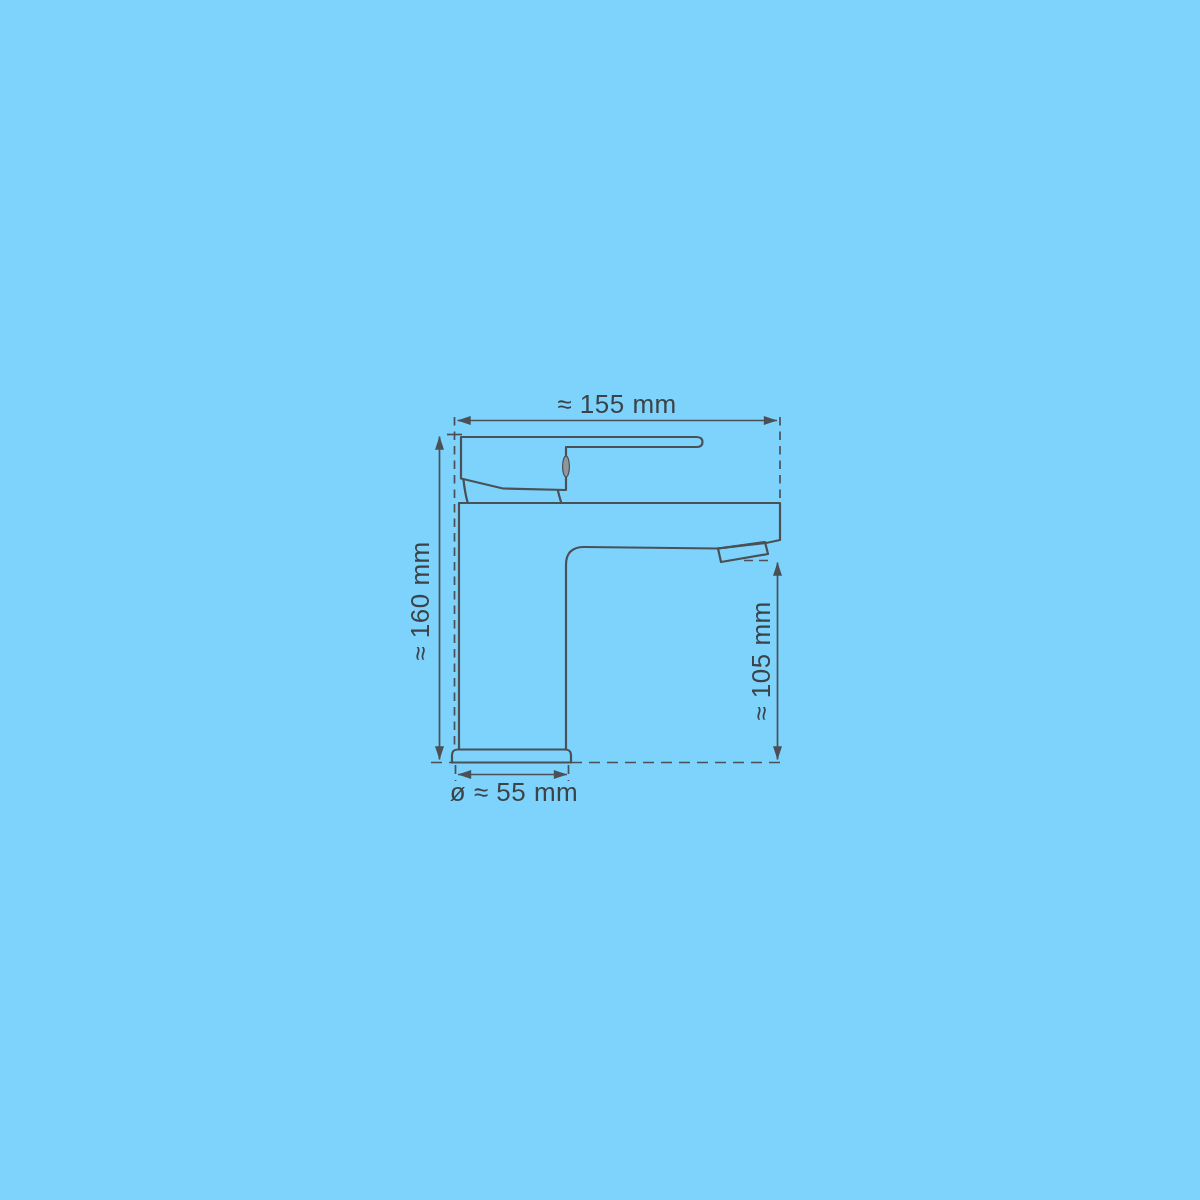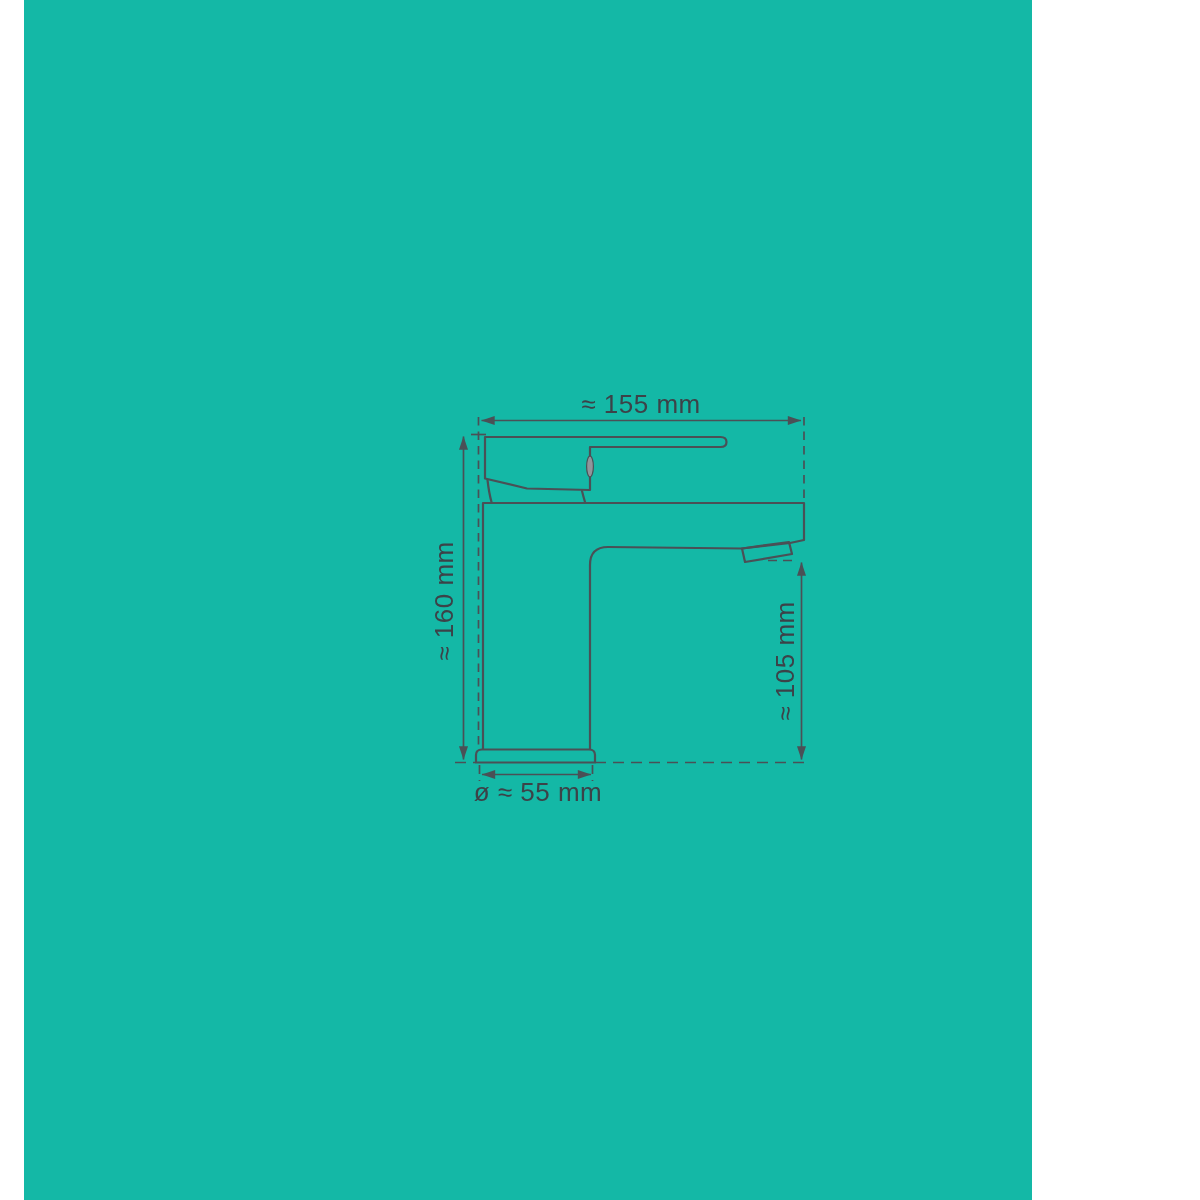--- a/index.html
+++ b/index.html
@@ -1,21 +1,20 @@
 <!DOCTYPE html>
 <html><head>
 <meta charset="utf-8">
 <style>
   html, body { margin: 0; padding: 0; background: #ffffff; }
   .canvas {
-    width: 1008px; height: 1200px;
+    width: 1200px; height: 1200px;
     position: relative;
-    background: #14b8a6;
+    background: #7dd3fc;
     overflow: hidden;
-    margin-left: 24px;
   }
   svg { display: block; width: 1200px; height: 1200px; }
   
   .fig-ln {
     stroke: #4a5056; fill: none;
     stroke-width: 2.2;
     stroke-linejoin: round; stroke-linecap: round;
   }
   
   .dim-ln {

